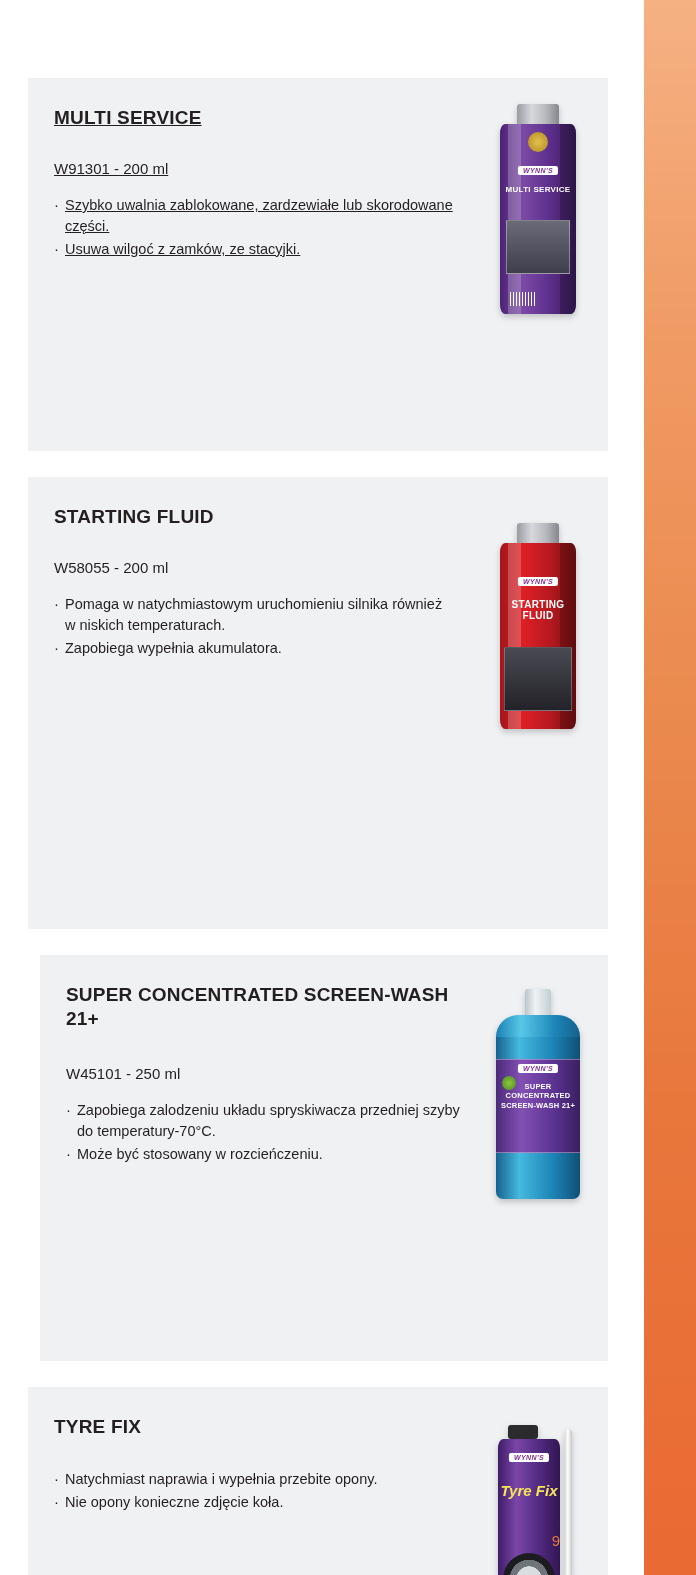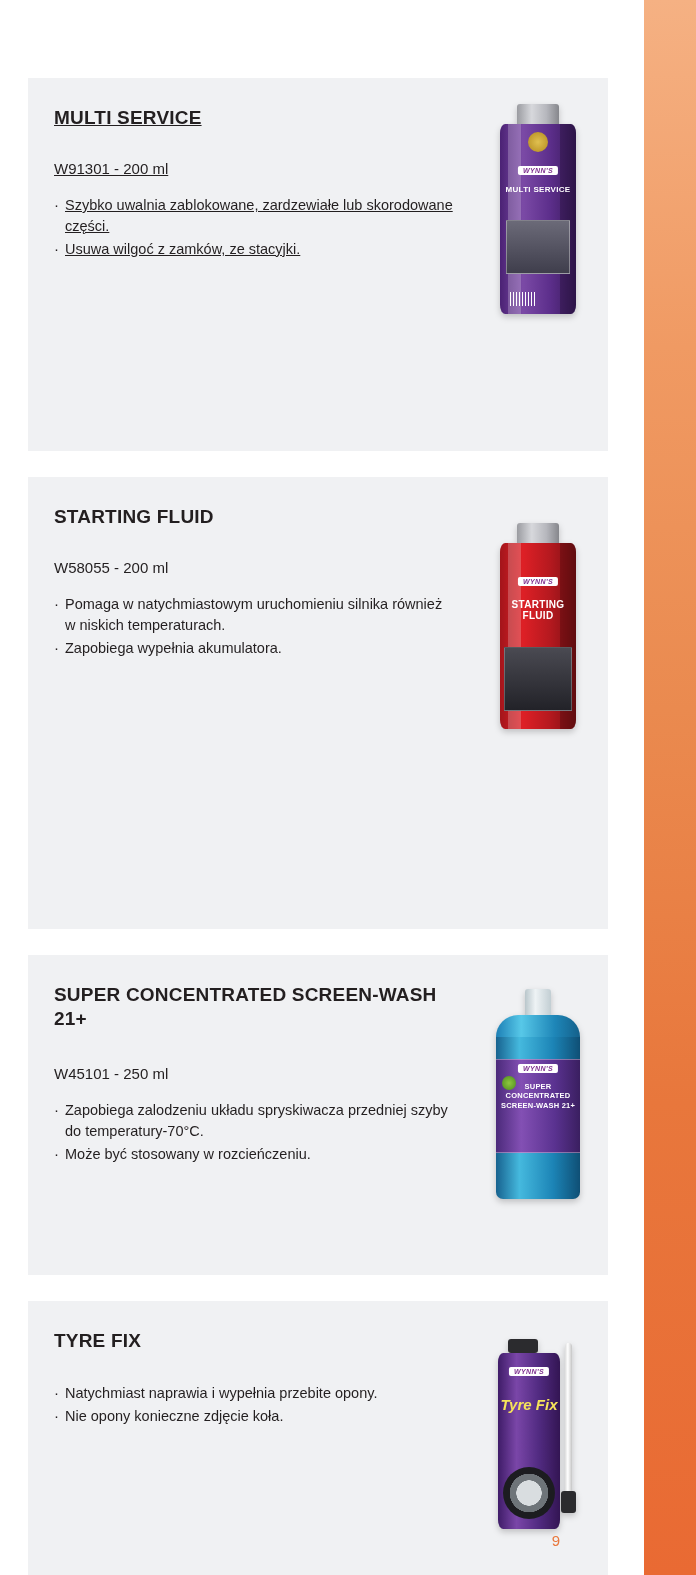--- a/index.html
+++ b/index.html
@@ -403,21 +403,21 @@
             <div class="shine"></div>
             <div class="shade"></div>
             <div class="brand-tag" style="top:34px;">WYNN'S</div>
             <div class="label-band" style="top:56px; font-size:10px;">STARTING FLUID</div>
             <div class="photo"></div>
           </div>
         </div>
       </div>
     </div>
 
-    <div class="card" style="height:320px;">
+    <div class="card" style="height:406px;margin-left:12px;">
       <div class="card-inner">
         <div class="card-text">
           <h2 class="product-title" style="margin-bottom:34px;">SUPER CONCENTRATED SCREEN-WASH 21+</h2>
           <p class="product-code">W45101 - 250 ml</p>
           <ul class="bullets">
             <li>Zapobiega zalodzeniu układu spryskiwacza przedniej szyby do temperatury-70°C.</li>
             <li>Może być stosowany w rozcieńczeniu.</li>
           </ul>
         </div>
       </div>

